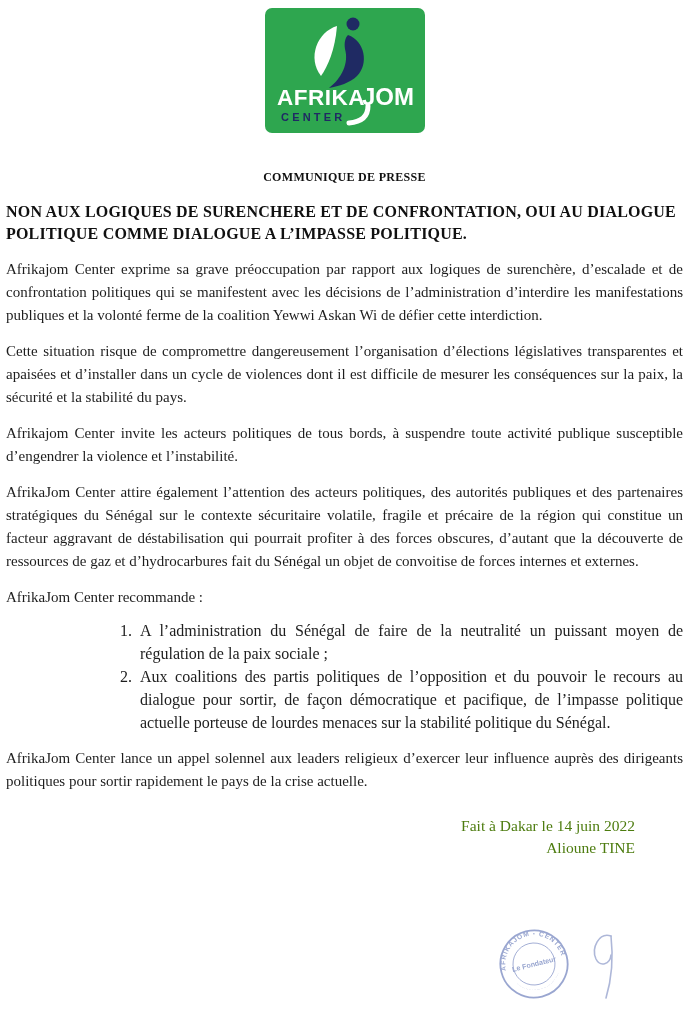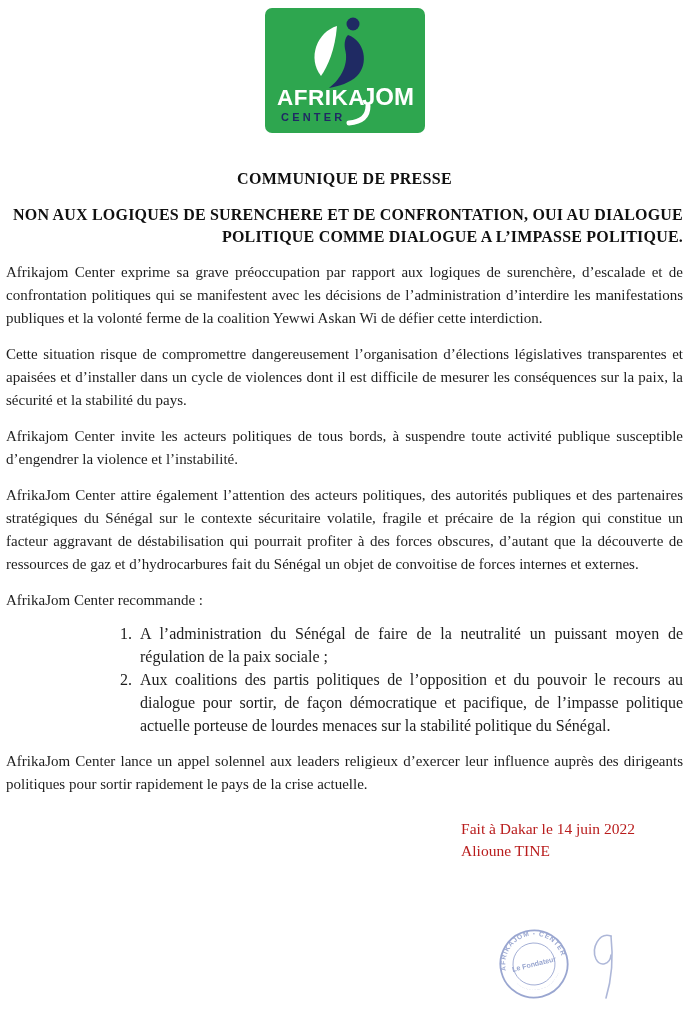--- a/index.html
+++ b/index.html
@@ -4,39 +4,39 @@
 <style>
   html,body{margin:0;padding:0;}
   body{
     width:697px;height:1024px;background:#ffffff;position:relative;overflow:hidden;
     font-family:"Liberation Serif",serif;color:#1d1d1d;
   }
   .page{padding:8px 14px 0 6px;}
   .logo-wrap{text-align:center;}
   .logo-svg{width:160px;height:125px;display:inline-block;}
   .kicker{
-    margin-top:33px;text-align:center;font-weight:bold;font-size:16px;
+    margin-top:33px;text-align:center;font-weight:bold;font-size:12px;
     color:#101010;letter-spacing:.3px;
   }
   .headline{
-    margin-top:16px;text-align:right;font-weight:bold;font-size:16px;
+    margin-top:16px;text-align:left;font-weight:bold;font-size:16px;
     line-height:22px;color:#101010;letter-spacing:.2px;
   }
   p.body{
     margin:13px 0 0 0;font-size:15px;line-height:23px;text-align:justify;
   }
   ol.reco{
     margin:10px 0 0 0;padding:0 0 0 101px;
   }
   ol.reco li{
     font-size:16px;line-height:23px;text-align:justify;padding-left:4px;margin-left:29px;
   }
   .sig-block{
-    margin:22px 48px 4px auto;width:max-content;text-align:left;
-    font-size:15.5px;line-height:21.5px;color:#b91c1c;
+    margin:22px 48px 4px auto;width:max-content;text-align:right;
+    font-size:15.5px;line-height:21.5px;color:#4d7c0f;
   }
   .stamp{
     position:absolute;left:492px;top:922px;width:84px;height:84px;
     transform:rotate(-14deg);opacity:.8;
   }
   .autograph{
     position:absolute;left:583px;top:928px;width:42px;height:80px;opacity:.75;
   }
 </style>
 </head>

